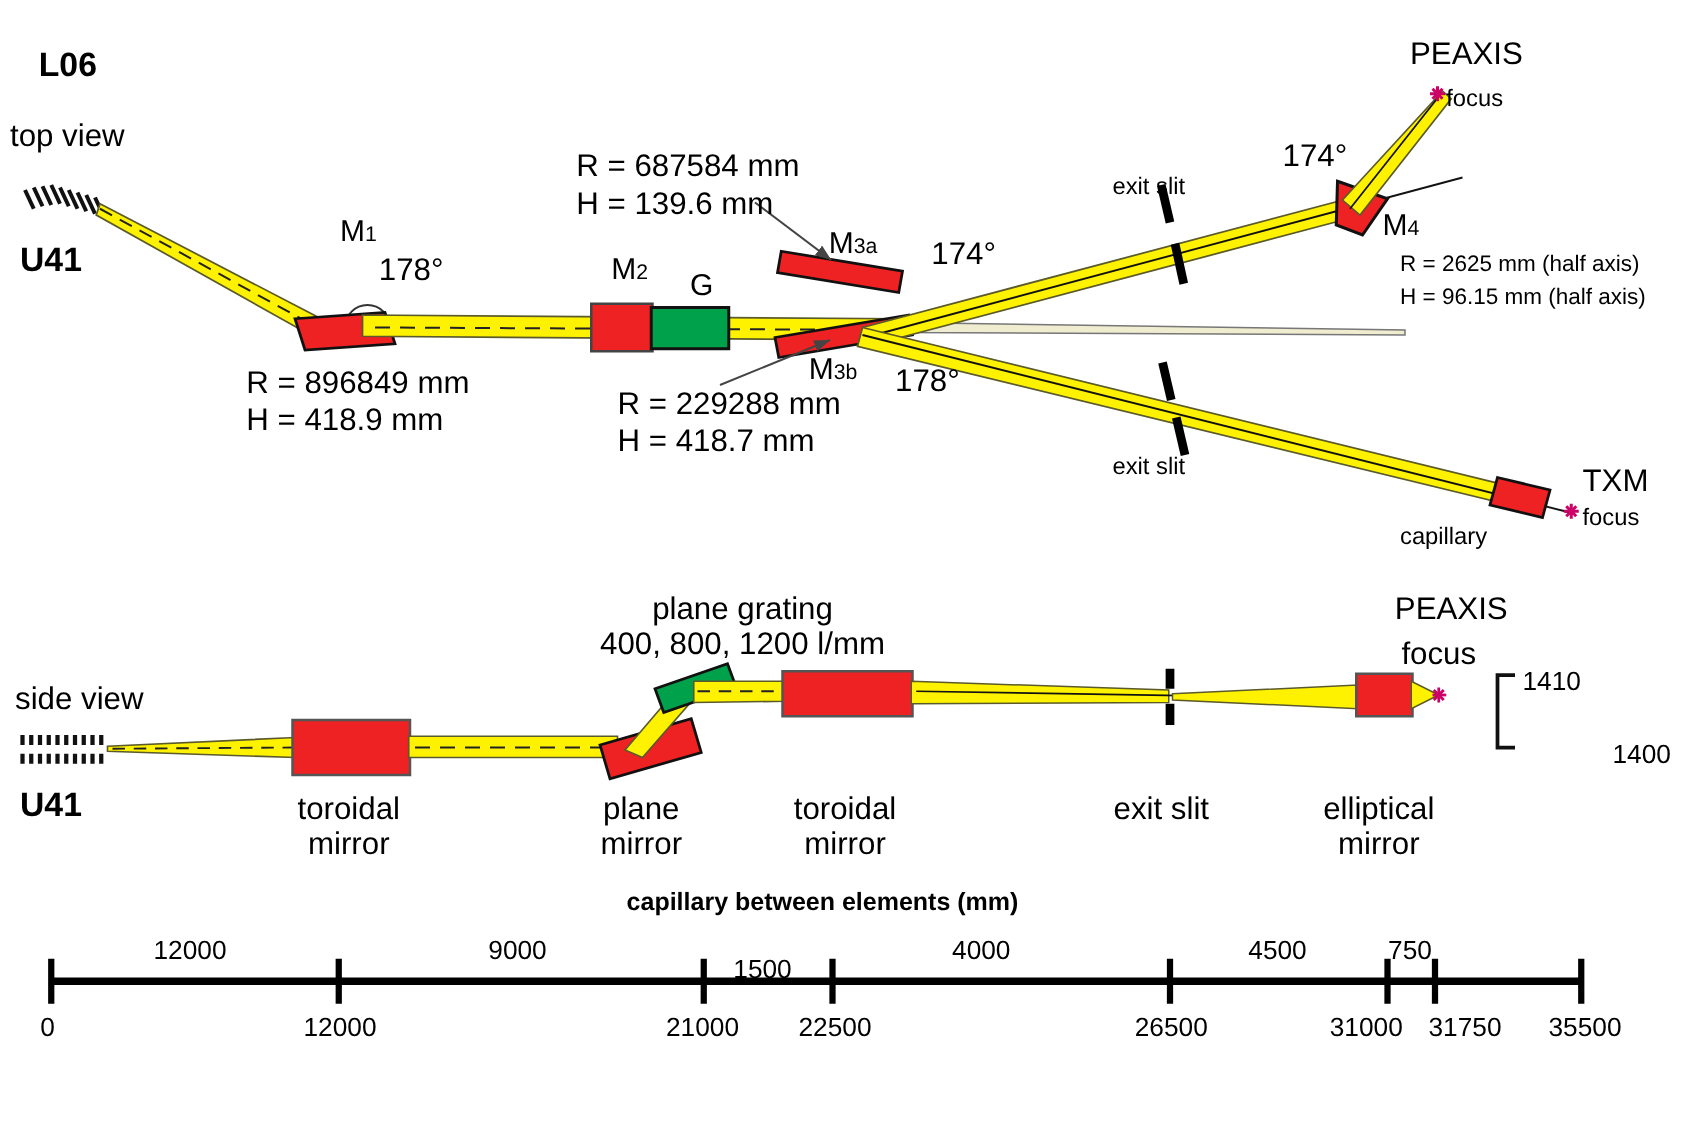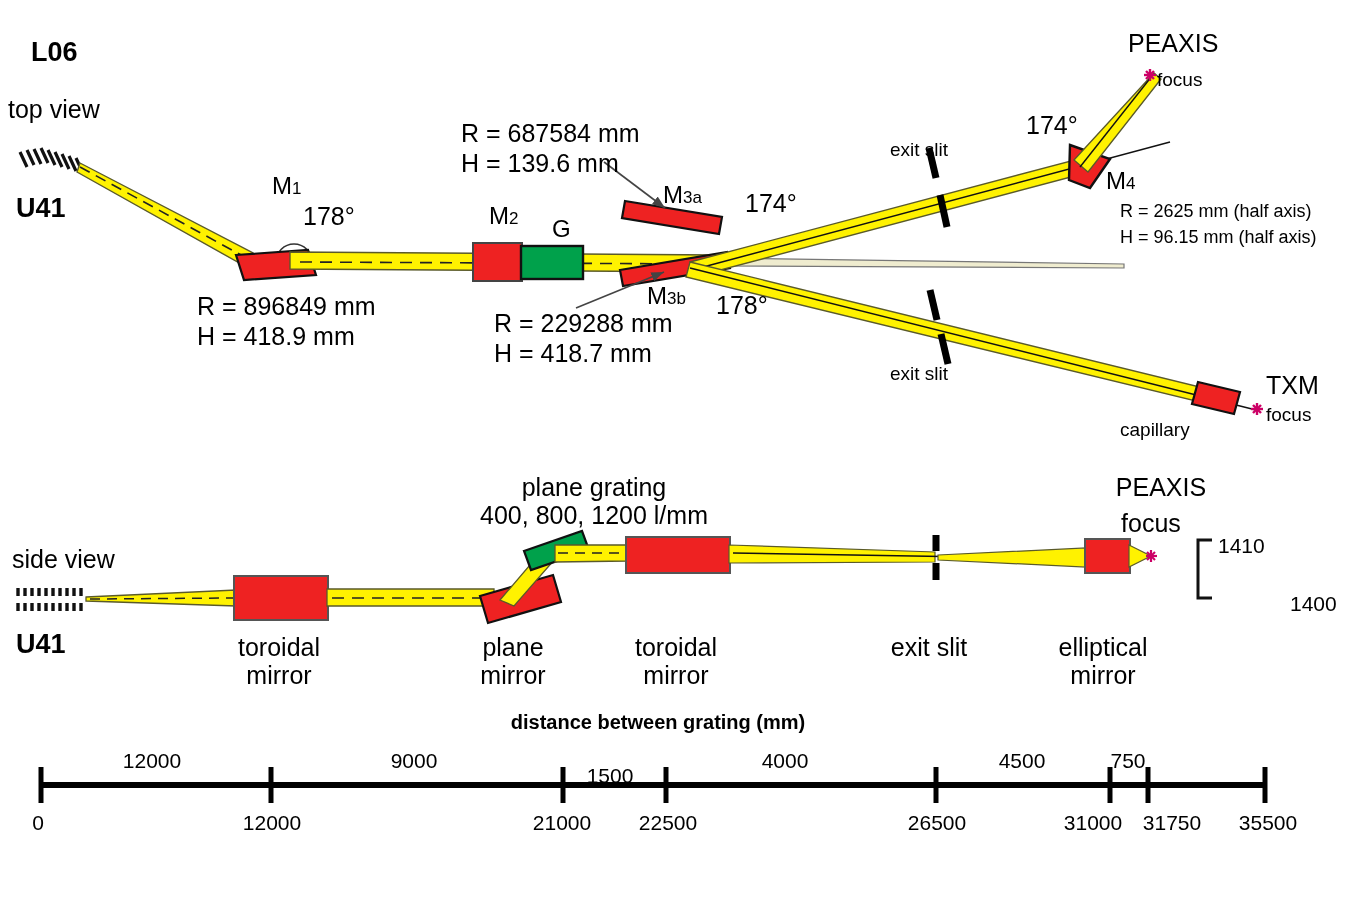--- a/index.html
+++ b/index.html
@@ -256,21 +256,21 @@
 
   <div class="lbl mid ctr" style="left:1103px;top:634px;">elliptical</div>
   <div class="lbl mid ctr" style="left:1103px;top:662px;">mirror</div>
 
   <div class="lbl mid ctr" style="left:1161px;top:474px;">PEAXIS</div>
   <div class="lbl mid ctr" style="left:1151px;top:510px;">focus</div>
 
   <div class="lbl axisnum" style="left:1218px;top:535px;">1410</div>
   <div class="lbl axisnum" style="left:1290px;top:578px;margin-top:15px;">1400</div>
 
-  <div class="lbl axiscap ctr" style="left:658px;top:712px;">distance between grating (mm)</div>
+  <div class="lbl axiscap ctr" style="left:658px;top:712px;">capillary between elements (mm)</div>
 
   <div class="lbl axisnum ctr" style="left:152px;top:750px;">12000</div>
   <div class="lbl axisnum ctr" style="left:414px;top:750px;">9000</div>
   <div class="lbl axisnum ctr" style="left:610px;top:750px;margin-top:15px;">1500</div>
   <div class="lbl axisnum ctr" style="left:785px;top:750px;">4000</div>
   <div class="lbl axisnum ctr" style="left:1022px;top:750px;">4500</div>
   <div class="lbl axisnum ctr" style="left:1128px;top:750px;">750</div>
 
   <div class="lbl axisnum ctr" style="left:38px;top:812px;">0</div>
   <div class="lbl axisnum ctr" style="left:272px;top:812px;">12000</div>

